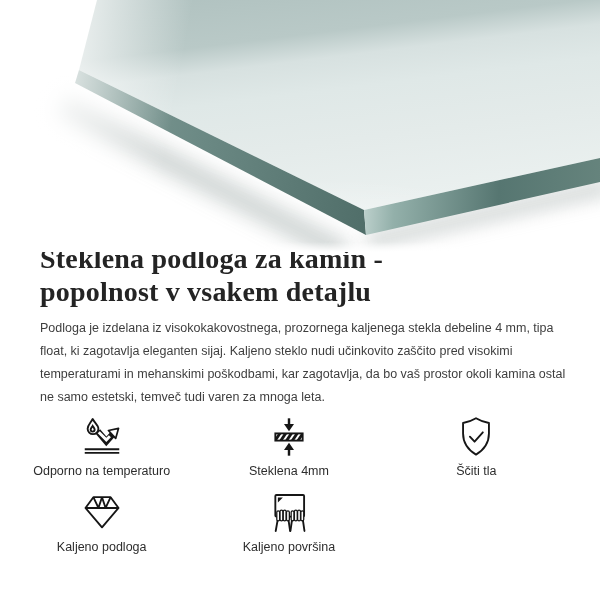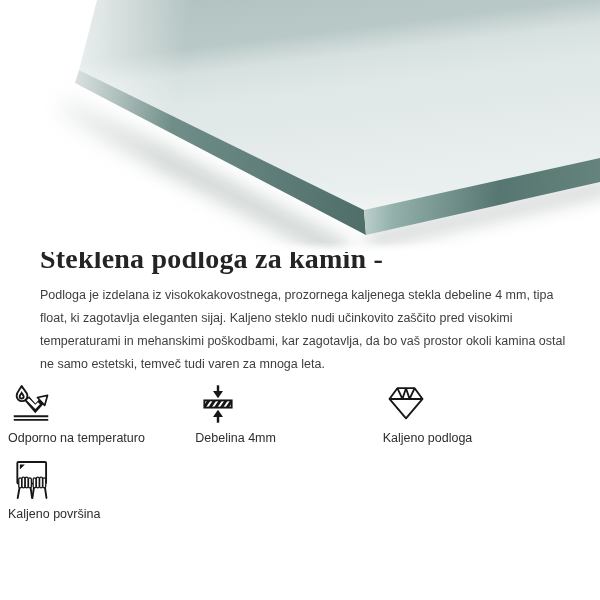--- a/index.html
+++ b/index.html
@@ -87,20 +87,21 @@
   .features {
     margin: 5px 0 0 -32px;
     width: 562px;
     display: grid;
     grid-template-columns: 1fr 1fr 1fr;
     row-gap: 12px;
   }
   .feature {
     display: flex;
     flex-direction: column;
+    align-items: center;
   }
   .feature svg { width: 46px; height: 46px; display: block; }
   .feature-label {
     margin-top: 4px;
     font-size: 12.5px;
     color: #2d2d2d;
     white-space: nowrap;
   }
   .ic { stroke: #161616; fill: none; stroke-width: 2.6; }
 </style>
@@ -112,20 +113,21 @@
   <div class="glass-shadow-right"></div>
   <div class="glass-surface"></div>
   <div class="glass-edge-left"></div>
   <div class="glass-edge-right"></div>
   <div class="hero-fade"></div>
 </div>
 
 <div class="content">
   <h1 class="page-title">
     <span>Steklena podloga za kamin -</span>
+    <span>popolnost v vsakem detajlu</span>
   </h1>
 
   <p class="product-description">Podloga je izdelana iz visokokakovostnega, prozornega kaljenega stekla debeline 4 mm, tipa float, ki zagotavlja eleganten sijaj. Kaljeno steklo nudi učinkovito zaščito pred visokimi temperaturami in mehanskimi poškodbami, kar zagotavlja, da bo vaš prostor okoli kamina ostal ne samo estetski, temveč tudi varen za mnoga leta.</p>
 
   <div class="features">
 
     <div class="feature">
       <svg viewBox="0 0 64 64" aria-hidden="true">
         <line class="ic" x1="8" y1="49" x2="56" y2="49" stroke-width="2.6"></line>
         <line class="ic" x1="8" y1="54" x2="56" y2="54" stroke-width="2"></line>
@@ -151,23 +153,30 @@
           <line x1="26" y1="41" x2="38" y2="23" stroke="#161616" stroke-width="4"></line>
           <line x1="34" y1="41" x2="46" y2="23" stroke="#161616" stroke-width="4"></line>
           <line x1="42" y1="41" x2="54" y2="23" stroke="#161616" stroke-width="4"></line>
         </g>
         <rect class="ic" x="13" y="27" width="38" height="10" stroke-width="2.6"></rect>
         <line x1="32" y1="6" x2="32" y2="15" stroke="#161616" stroke-width="3.4"></line>
         <polygon points="25,14 39,14 32,24" fill="#161616"></polygon>
         <line x1="32" y1="58" x2="32" y2="49" stroke="#161616" stroke-width="3.4"></line>
         <polygon points="25,50 39,50 32,40" fill="#161616"></polygon>
       </svg>
-      <div class="feature-label">Debelina 4mm</div>
-    </div>
-
+      <div class="feature-label">Steklena 4mm</div>
+    </div>
+
+    <div class="feature">
+      <svg viewBox="0 0 64 64" aria-hidden="true">
+        <path class="ic" d="M32 6 C37 9 43.5 11.5 50 12.5 L50 27 C50 41 42.5 50 32 56.5 C21.5 50 14 41 14 27 L14 12.5 C20.5 11.5 27 9 32 6 Z" stroke-width="2.8" stroke-linejoin="round"></path>
+        <polyline class="ic" points="23.5,31.5 30,38.5 41.5,25.5" stroke-width="3" stroke-linecap="round" stroke-linejoin="round"></polyline>
+      </svg>
+      <div class="feature-label">Ščiti tla</div>
+    </div>
 
     <div class="feature">
       <svg viewBox="0 0 64 64" aria-hidden="true">
         <polygon class="ic" points="9,25 20,10 44,10 55,25 32,52" stroke-width="2.6" stroke-linejoin="round"></polygon>
         <line class="ic" x1="9" y1="25" x2="55" y2="25" stroke-width="2.2"></line>
         <path class="ic" d="M20 10 L27 25 M44 10 L37 25 M32 10 L27 25 M32 10 L37 25" stroke-width="2.2" stroke-linejoin="round"></path>
       </svg>
       <div class="feature-label">Kaljeno podloga</div>
     </div>
 

